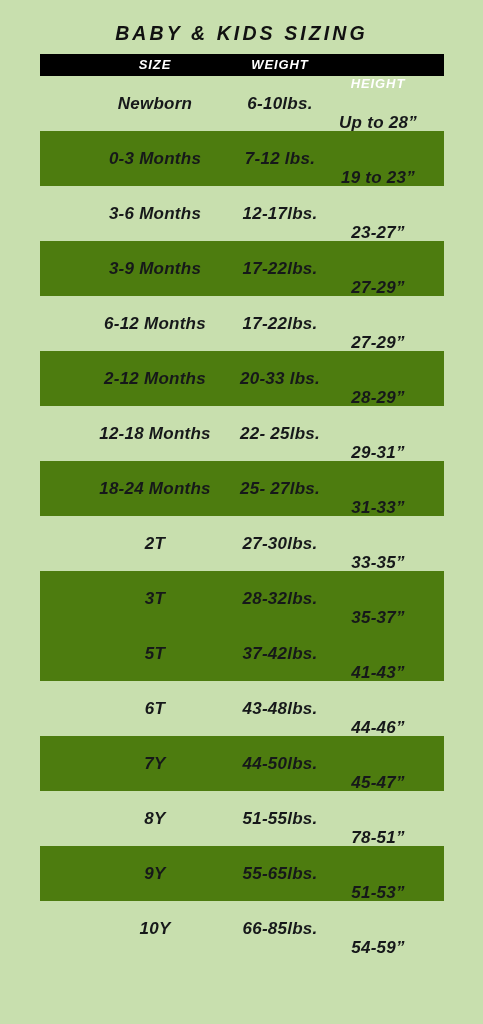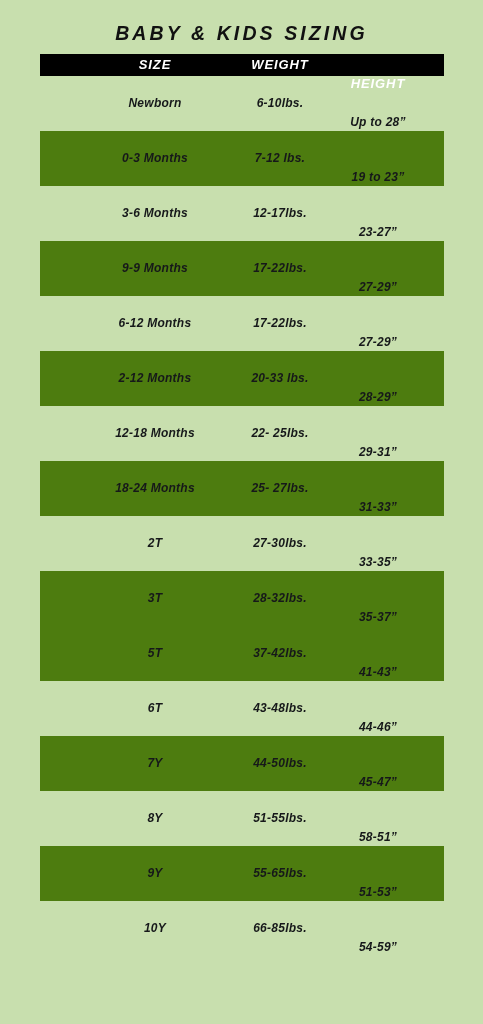--- a/index.html
+++ b/index.html
@@ -72,21 +72,21 @@
   }
   .row.striped {
     background: #4d7c0f;
   }
   .row .cell {
     position: absolute;
     top: 0;
     height: 55px;
     line-height: 55px;
     color: #16181a;
-    font-size: 12px;
+    font-size: 17px;
     font-weight: bold;
     letter-spacing: 0.25px;
     text-align: center;
     white-space: nowrap;
   }
 
   
   .col-size   { left: 30px;  width: 170px; }
   .col-weight { left: 120px; width: 240px; }
   .col-height { left: 248px; width: 180px; margin-top: 19px; }
@@ -116,21 +116,21 @@
           <div class="cell col-size">0-3 Months</div>
           <div class="cell col-weight">7-12 lbs.</div>
           <div class="cell col-height">19 to 23”</div>
         </div>
         <div class="row">
           <div class="cell col-size">3-6 Months</div>
           <div class="cell col-weight">12-17lbs.</div>
           <div class="cell col-height">23-27”</div>
         </div>
         <div class="row striped">
-          <div class="cell col-size">9-9 Months</div>
+          <div class="cell col-size">3-9 Months</div>
           <div class="cell col-weight">17-22lbs.</div>
           <div class="cell col-height">27-29”</div>
         </div>
         <div class="row">
           <div class="cell col-size">6-12 Months</div>
           <div class="cell col-weight">17-22lbs.</div>
           <div class="cell col-height">27-29”</div>
         </div>
         <div class="row striped">
           <div class="cell col-size">2-12 Months</div>
@@ -168,21 +168,21 @@
           <div class="cell col-height">44-46”</div>
         </div>
         <div class="row striped">
           <div class="cell col-size">7Y</div>
           <div class="cell col-weight">44-50lbs.</div>
           <div class="cell col-height">45-47”</div>
         </div>
         <div class="row">
           <div class="cell col-size">8Y</div>
           <div class="cell col-weight">51-55lbs.</div>
-          <div class="cell col-height">58-51”</div>
+          <div class="cell col-height">78-51”</div>
         </div>
         <div class="row striped">
           <div class="cell col-size">9Y</div>
           <div class="cell col-weight">55-65lbs.</div>
           <div class="cell col-height">51-53”</div>
         </div>
         <div class="row">
           <div class="cell col-size">10Y</div>
           <div class="cell col-weight">66-85lbs.</div>
           <div class="cell col-height">54-59”</div>

